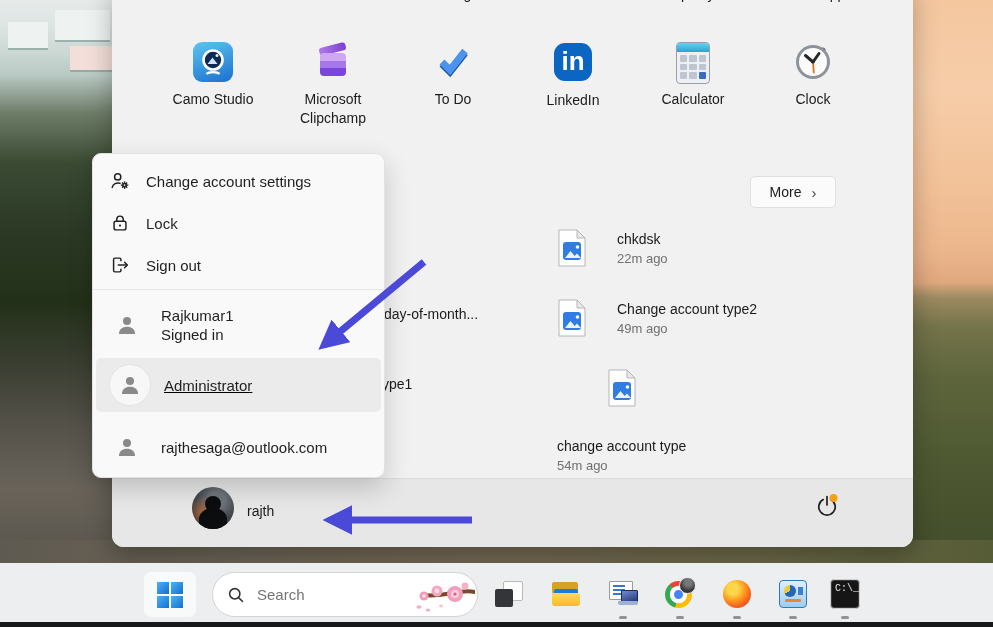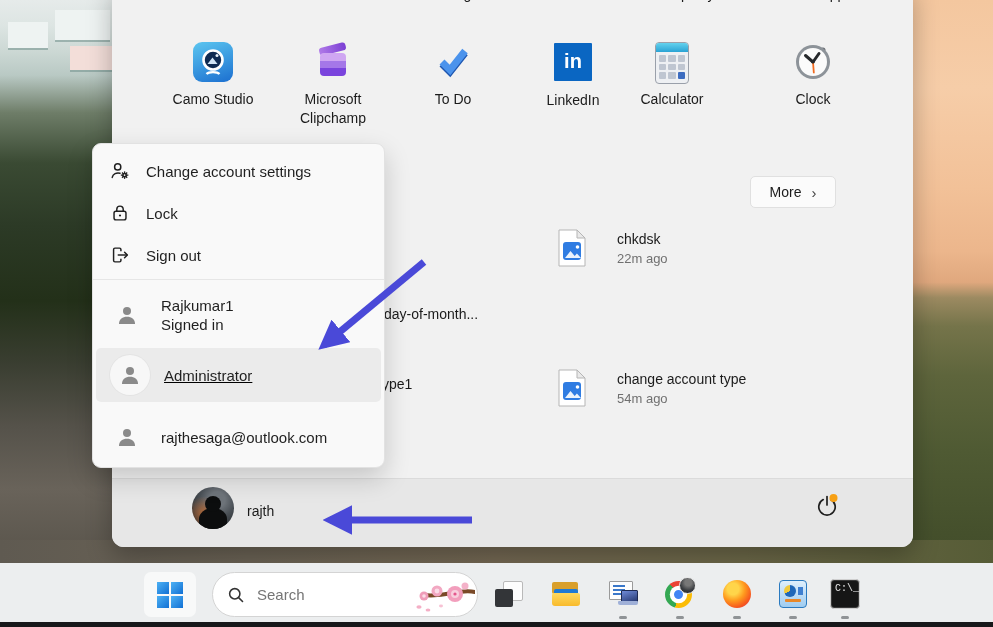--- a/index.html
+++ b/index.html
@@ -41,22 +41,22 @@
   .app .ic{width:40px;height:40px;margin:0 auto;position:relative;}
   .app .lbl{margin-top:8px;font-size:14px;line-height:19px;color:#1b1b1b;}
 
   
   .camo{width:40px;height:40px;border-radius:9px;background:linear-gradient(160deg,#5cc6f0,#1b6fd0);}
   .clip{width:40px;height:40px;position:relative;}
   .clip .top{position:absolute;left:6px;top:3px;width:27px;height:8px;border-radius:3px;
     background:linear-gradient(90deg,#b07ae8,#7b3fd4);transform:rotate(-14deg);}
   .clip .body{position:absolute;left:7px;top:11px;width:26px;height:23px;border-radius:4px;
     background:linear-gradient(180deg,#cfa6f2 0 34%,#a577e8 34% 67%,#7a44dd 67% 100%);}
-  .linkedin{width:38px;height:38px;margin:1px auto;border-radius:1px;background:#0a66c2;
-    color:#fff;font-weight:bold;font-size:20px;line-height:36px;text-align:center;}
+  .linkedin{width:38px;height:38px;margin:1px auto;border-radius:11px;background:#0a66c2;
+    color:#fff;font-weight:bold;font-size:26px;line-height:36px;text-align:center;}
   .calc{width:32px;height:40px;margin:0 auto;border-radius:4px;background:#eef0f3;border:1px solid #9aa0aa;position:relative;overflow:hidden;}
   .calc .disp{position:absolute;left:0;top:0;width:100%;height:9px;background:linear-gradient(180deg,#63d2ee,#2aa3d4);}
   .calc .keys{position:absolute;left:3px;top:12px;width:26px;height:24px;
     display:grid;grid-template-columns:repeat(3,1fr);gap:2px;}
   .calc .keys i{background:#bfc6d1;border-radius:1px;}
   .calc .keys i.blue{background:#3c6cc0;}
 
   
   .more-btn{
     position:absolute;left:638px;top:192px;width:84px;height:30px;border-radius:5px;
@@ -77,21 +77,21 @@
       radial-gradient(circle at 28% 62%, rgba(233,120,45,.65), rgba(233,120,45,0) 42%),
       radial-gradient(circle at 60% 30%, #6e747a 0 20%, #4a5056 45%, #2c3034 75%, #222528 100%);}
   .avatar::after{content:"";position:absolute;left:13px;top:9px;width:16px;height:16px;border-radius:50%;background:#0c0d0e;}
   .avatar::before{content:"";position:absolute;left:7px;top:21px;width:28px;height:22px;border-radius:50% 50% 0 0;background:#0c0d0e;}
   .uname{position:absolute;left:135px;top:24px;font-size:14px;color:#1b1b1b;}
   .powerbtn{position:absolute;left:693px;top:5px;width:44px;height:44px;border-radius:5px;
     display:flex;align-items:center;justify-content:center;cursor:default;}
 
   
   .popup{
-    position:absolute;left:92px;top:143px;width:291px;height:323px;
+    position:absolute;left:92px;top:153px;width:291px;height:323px;
     background:#f9f9f9;border:1px solid #e2e2e2;border-radius:9px;
     box-shadow:0 10px 26px rgba(0,0,0,.18);z-index:5;
   }
   .pm-item{display:flex;align-items:center;height:42px;padding:0 16px;gap:15px;font-size:15px;color:#1f1f1f;cursor:default;}
   .pm-item:first-child{margin-top:6px;}
   .pm-div{height:1px;background:#e6e6e6;margin:3px 0;}
   .acct{position:absolute;left:0;width:100%;display:flex;align-items:center;gap:14px;padding-left:14px;box-sizing:border-box;cursor:default;}
   .acct .picwrap{width:40px;height:40px;display:flex;align-items:center;justify-content:center;flex:none;}
   .acct .nm{font-size:15px;color:#1f1f1f;line-height:19px;}
   .acct.hl{left:3px;width:285px;background:#ebebeb;border-radius:5px;}
@@ -202,21 +202,21 @@
     <div class="lbl">Microsoft Clipchamp</div>
   </div>
 
   <div class="app" style="left:461px">
     <div class="ic">
         <div class="linkedin">in</div>
       </div>
     <div class="lbl">LinkedIn</div>
   </div>
 
-  <div class="app" style="left:560px">
+  <div class="app" style="left:581px">
     <div class="ic">
       <div class="calc">
         <div class="disp"></div>
         <div class="keys">
             <i></i>
             <i></i>
             <i></i>
             <i></i>
             <i></i>
             <i></i>
@@ -256,22 +256,35 @@
       <rect x="6" y="14" width="18" height="18" rx="3" fill="#2f7ce2"></rect>
       <circle cx="20.5" cy="19" r="1.8" fill="#ffffff"></circle>
       <path d="M8 30 l5.5 -7 4.2 5 2.2 -2.6 4.1 4.6 Z" fill="#eaf2fc"></path>
     </svg>
     <div class="txt">
       <div class="t">chkdsk</div>
       <div class="s">22m ago</div>
     </div>
   </div>
 
-
-  <div class="rec" style="left:445px;top:384px;">
+  <div class="rec" style="left:445px;top:314px;">
+    <svg width="30" height="40" viewBox="0 0 30 40">
+      <path d="M2 2 H20 L28 10 V38 H2 Z" fill="#ffffff" stroke="#b5b5b5"></path>
+      <path d="M20 2 V10 H28 Z" fill="#e9e9e9" stroke="#b5b5b5"></path>
+      <rect x="6" y="14" width="18" height="18" rx="3" fill="#2f7ce2"></rect>
+      <circle cx="20.5" cy="19" r="1.8" fill="#ffffff"></circle>
+      <path d="M8 30 l5.5 -7 4.2 5 2.2 -2.6 4.1 4.6 Z" fill="#eaf2fc"></path>
+    </svg>
+    <div class="txt">
+      <div class="t">Change account type2</div>
+      <div class="s">49m ago</div>
+    </div>
+  </div>
+
+  <div class="rec" style="left:445px;top:384px;flex-direction:column;">
     <svg width="30" height="40" viewBox="0 0 30 40">
       <path d="M2 2 H20 L28 10 V38 H2 Z" fill="#ffffff" stroke="#b5b5b5"></path>
       <path d="M20 2 V10 H28 Z" fill="#e9e9e9" stroke="#b5b5b5"></path>
       <rect x="6" y="14" width="18" height="18" rx="3" fill="#2f7ce2"></rect>
       <circle cx="20.5" cy="19" r="1.8" fill="#ffffff"></circle>
       <path d="M8 30 l5.5 -7 4.2 5 2.2 -2.6 4.1 4.6 Z" fill="#eaf2fc"></path>
     </svg>
     <div class="txt">
       <div class="t">change account type</div>
       <div class="s">54m ago</div>

